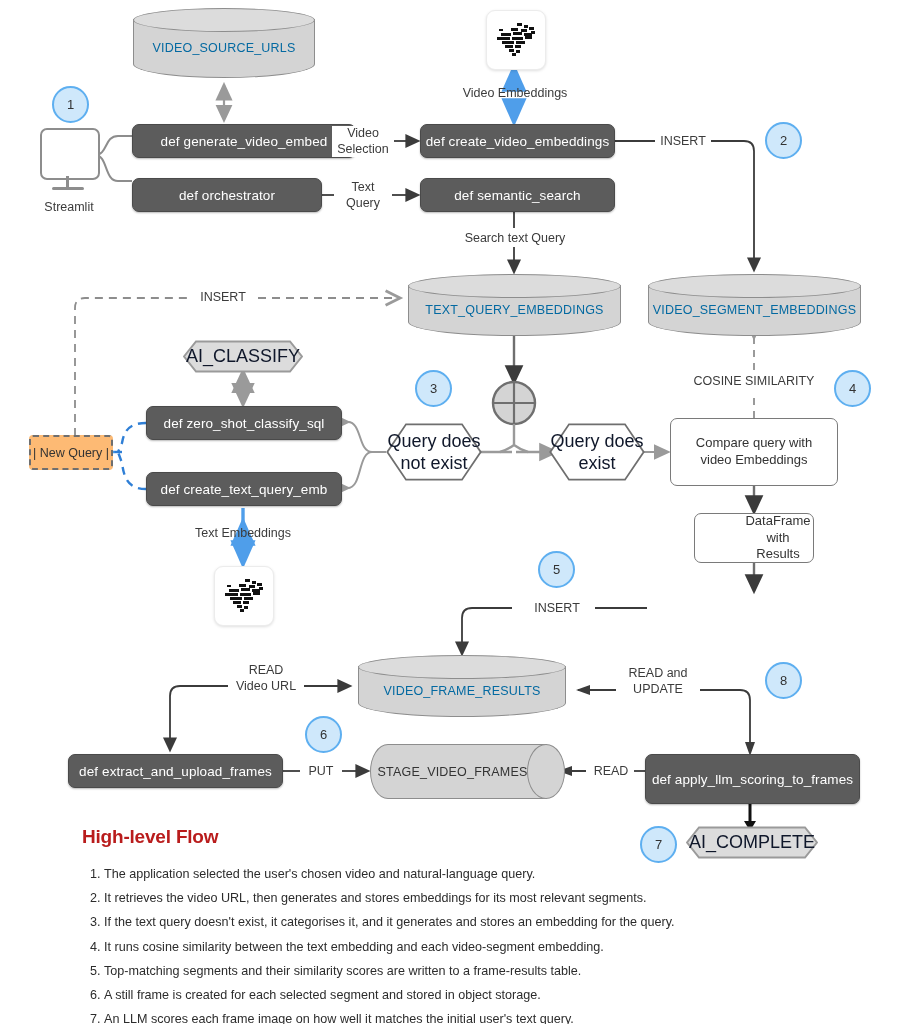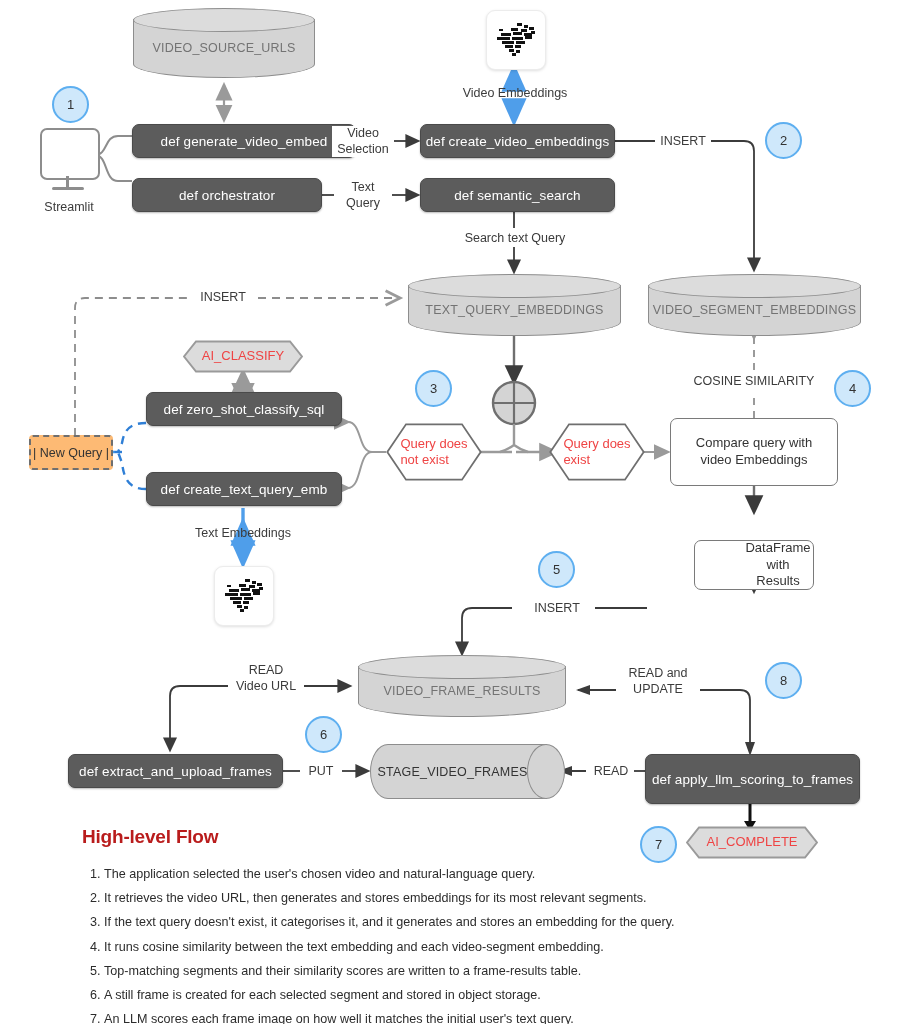--- a/index.html
+++ b/index.html
@@ -17,34 +17,34 @@
         box-shadow:0 1px 2px rgba(0,0,0,.28);}
 
   .cyl{position:absolute;}
   .cyl .body{position:absolute;left:0;right:0;top:11px;bottom:0;
              background:#d4d4d4;border:1.6px solid #8d8d8d;border-top:none;
              border-radius:0 0 50% 50%/0 0 14px 14px;}
   .cyl .top{position:absolute;left:0;right:0;top:0;height:22px;
             background:#dcdcdc;border:1.6px solid #8d8d8d;border-radius:50%/50%;}
   .cyl .lbl{position:absolute;left:0;right:0;top:0;bottom:0;
             display:flex;align-items:center;justify-content:center;
-            font-size:12.5px;color:#737373;letter-spacing:.2px;padding-top:10px;}
+            font-size:12.5px;color:#0369a1;letter-spacing:.2px;padding-top:10px;}
 
   .cyl-h{position:absolute;}
   .cyl-h .body{position:absolute;left:0;right:18px;top:0;bottom:0;
                background:#d4d4d4;border:1.6px solid #8d8d8d;
                border-radius:18px 0 0 18px/50% 0 0 50%;}
   .cyl-h .cap{position:absolute;right:0;top:0;bottom:0;width:36px;
               background:#d4d4d4;border:1.6px solid #8d8d8d;border-radius:50%/50%;}
   .cyl-h .lbl{position:absolute;left:0;right:30px;top:0;bottom:0;
               display:flex;align-items:center;justify-content:center;
               font-size:12.5px;color:#333;letter-spacing:.2px;}
 
   .hexnode{position:absolute;display:flex;align-items:center;justify-content:center;
-           font-size:13px;color:#ef4444;line-height:1.25;}
+           text-align:center;font-size:18px;color:#0f172a;line-height:1.25;}
   .hexnode .hx{position:absolute;inset:0;}
   .hexnode .tx{position:relative;z-index:2;}
 
   .rectbox{background:#ffffff;border:1.6px solid #7a7a7a;border-radius:7px;
            display:flex;align-items:center;justify-content:center;text-align:center;
            font-size:13px;color:#333;line-height:1.3;}
 
   .dashbox{background:#fdba74;border:2px dashed #6f6f6f;border-radius:4px;
            display:flex;align-items:center;justify-content:center;
            font-size:12.5px;color:#333;}
@@ -282,21 +282,21 @@
   <div class="badge" style="left:834px;top:370px;">
     <span>4</span>
   </div>
 
   <div class="edgelabel" style="left:680px;top:374px;width:148px;">COSINE SIMILARITY</div>
 
   <div class="dashbox node" style="left:29px;top:435px;width:84px;height:35px;">
     <span>| New Query |</span>
   </div>
 
-  <div class="proc node" style="left:146px;top:392px;width:196px;height:34px;">
+  <div class="proc node" style="left:146px;top:406px;width:196px;height:34px;">
     <span>def zero_shot_classify_sql</span>
   </div>
   <div class="proc node" style="left:146px;top:472px;width:196px;height:34px;">
     <span>def create_text_query_emb</span>
   </div>
 
   <div class="caption" style="left:178px;top:526px;width:130px;">Text Embeddings</div>
 
   <div class="embtile" style="left:214px;top:566px;width:58px;height:58px;">
     <svg width="46" height="40" viewBox="0 0 46 40">
@@ -343,21 +343,21 @@
       <span style="white-space:pre-line">Query does
 exist</span>
     </span>
   </div>
 
   <div class="rectbox node" style="left:670px;top:418px;width:168px;height:68px;">
     <span style="white-space:pre-line">Compare query with
 video Embeddings</span>
   </div>
 
-  <div class="rectbox node" style="left:694px;top:540px;width:120px;height:50px;padding-left:48px;">
+  <div class="rectbox node" style="left:694px;top:513px;width:120px;height:50px;padding-left:48px;">
     <span style="white-space:pre-line">DataFrame
 with Results</span>
   </div>
 
   <div class="badge" style="left:538px;top:551px;">
     <span>5</span>
   </div>
 
 
   <div class="edgelabel" style="left:524px;top:601px;width:66px;">INSERT</div>

